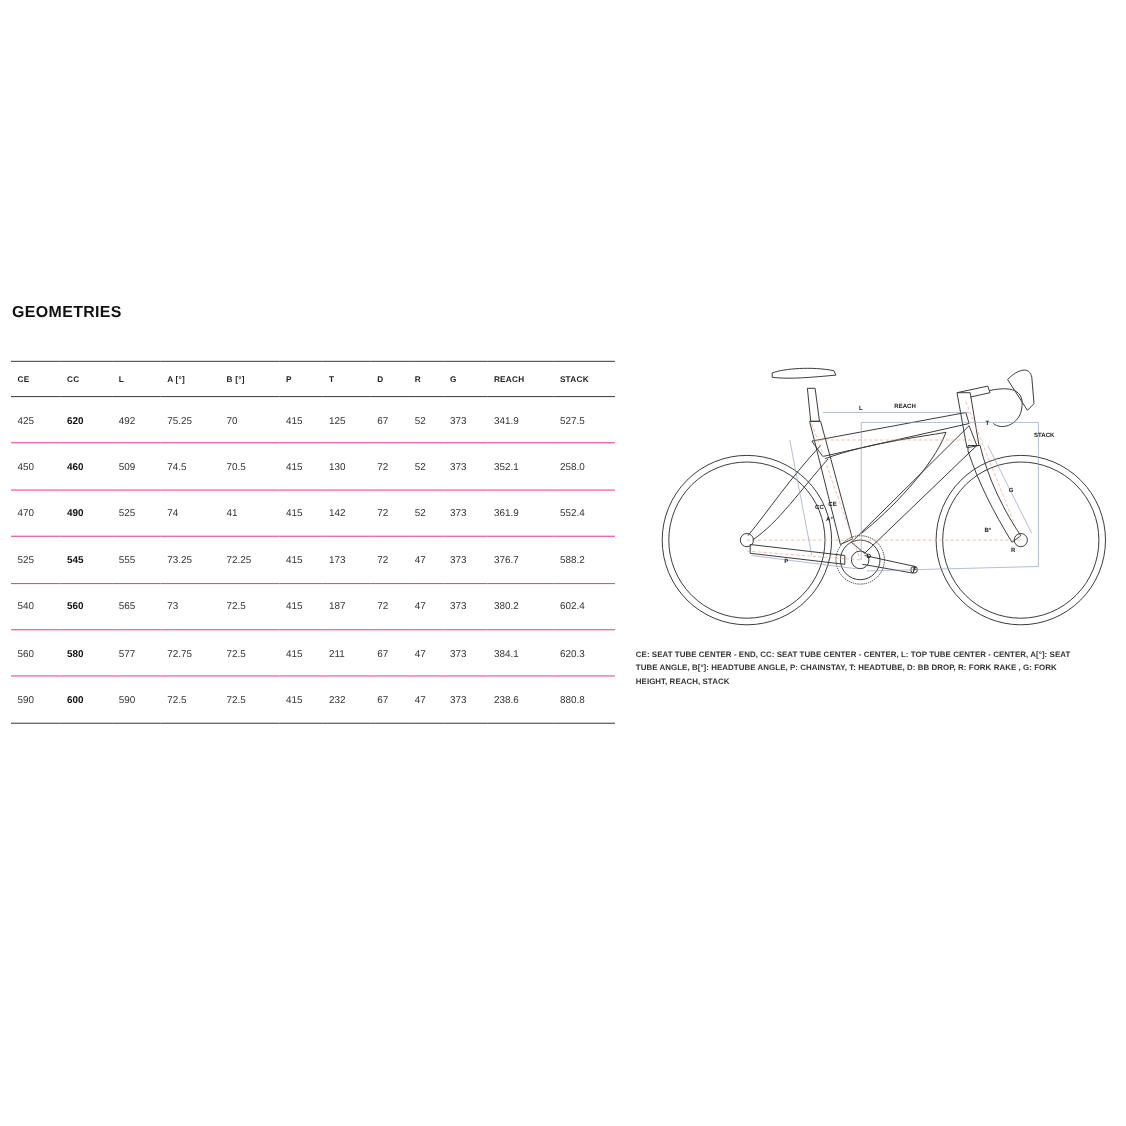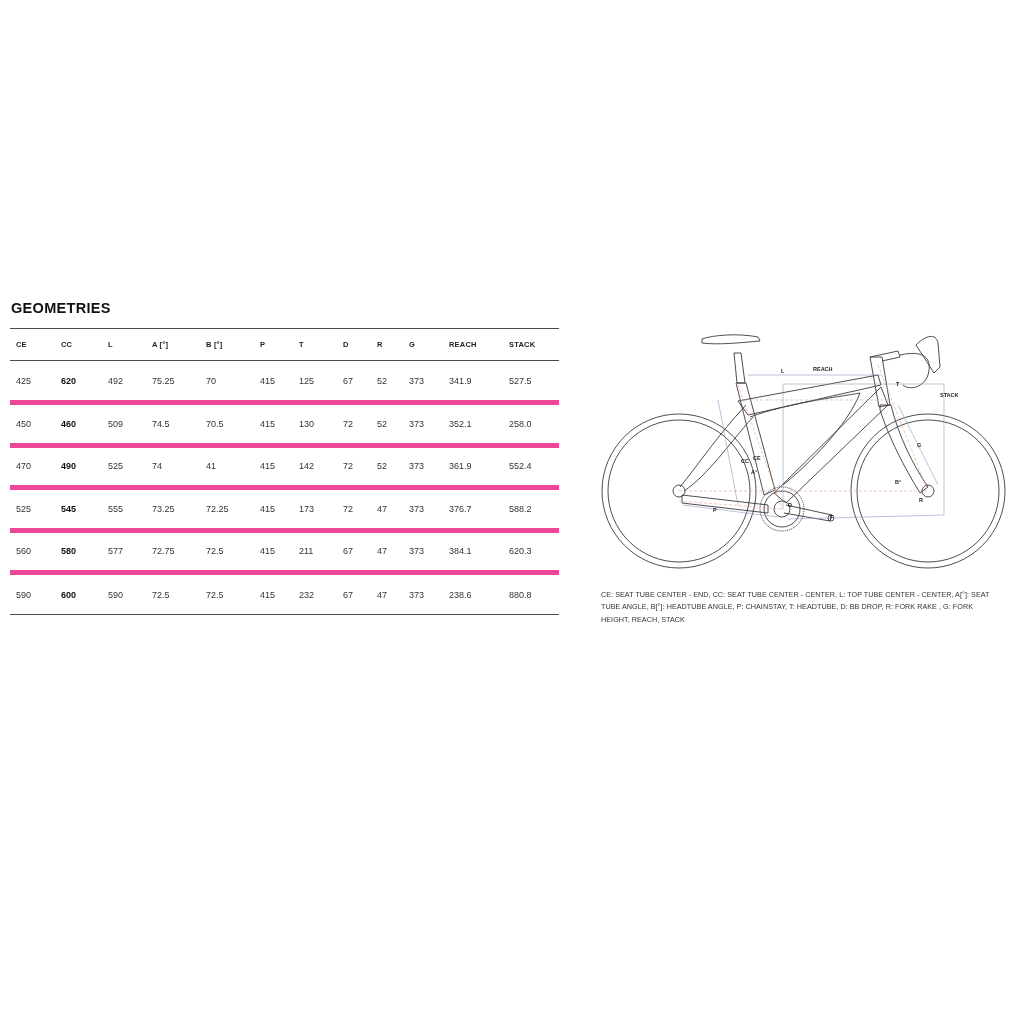--- a/index.html
+++ b/index.html
@@ -1,51 +1,51 @@
 <!DOCTYPE html>
 <html><head>
   <meta charset="utf-8">
   <style>
     * { box-sizing: border-box; margin: 0; padding: 0; }
     html, body { width: 1024px; height: 1024px; background: #ffffff; overflow: hidden; }
     body { position: relative; font-family: "Liberation Sans", "DejaVu Sans", sans-serif; color: #1a1a1a; }
 
     .page-title {
       position: absolute; left: 11px; top: 276px;
-      font-size: 14.5px; font-weight: bold; letter-spacing: 0.3px; color: #111; margin-top: 24px;
+      font-size: 14.5px; font-weight: bold; letter-spacing: 0.3px; color: #111;
     }
 
     .geo-table {
       position: absolute; left: 10px; top: 328px; width: 549px;
       border-collapse: collapse; table-layout: fixed;
     }
     .geo-table thead tr { height: 32px; }
     .geo-table thead { border-top: 1.5px solid #4a4a4a; border-bottom: 1.5px solid #4a4a4a; }
     .geo-table th {
       text-align: left; font-size: 7.5px; font-weight: bold; color: #222;
       padding-left: 6px; letter-spacing: 0.2px;
     }
-    .geo-table tbody tr { height: 42.4px; border-bottom: 5px solid #ec4899; }
+    .geo-table tbody tr { height: 42.4px; border-bottom: 1px solid #ec4899; }
     .geo-table tbody tr:last-child { border-bottom: 1.5px solid #4a4a4a; }
     .geo-table td {
       font-size: 9px; color: #333; padding-left: 6px; white-space: nowrap;
     }
     .geo-table td.bold { font-weight: bold; color: #111; }
 
     .col-ce { width: 45px; } .col-cc { width: 47px; } .col-l { width: 44px; }
     .col-a { width: 54px; } .col-b { width: 54px; } .col-p { width: 39px; }
     .col-t { width: 44px; } .col-d { width: 34px; } .col-r { width: 32px; }
     .col-g { width: 40px; } .col-reach { width: 60px; } .col-stack { width: 56px; }
 
     .diagram {
       position: absolute; left: 598px; top: 325px; width: 415px; height: 245px;
     }
     .caption {
-      position: absolute; left: 601px; top: 589px; width: 400px;
-      font-size: 7.2px; line-height: 12.3px; color: #333; letter-spacing: 0.05px;
+      position: absolute; left: 578px; top: 589px; width: 400px;
+      font-size: 7.2px; line-height: 12.3px; color: #333; letter-spacing: 0.05px; font-weight: bold;
     }
     .lbl { font-family: "Liberation Sans", sans-serif; font-size: 5.5px; font-weight: bold; fill: #222; }
   </style>
 </head>
 <body>
 
 <div class="page-title">GEOMETRIES</div>
 
 <table class="geo-table">
   <colgroup>
@@ -129,20 +129,34 @@
         <td>72.25</td>
         <td>415</td>
         <td>173</td>
         <td>72</td>
         <td>47</td>
         <td>373</td>
         <td>376.7</td>
         <td>588.2</td>
       </tr>
       <tr>
+        <td>540</td>
+        <td class="bold">560</td>
+        <td>565</td>
+        <td>73</td>
+        <td>72.5</td>
+        <td>415</td>
+        <td>187</td>
+        <td>72</td>
+        <td>47</td>
+        <td>373</td>
+        <td>380.2</td>
+        <td>602.4</td>
+      </tr>
+      <tr>
         <td>560</td>
         <td class="bold">580</td>
         <td>577</td>
         <td>72.75</td>
         <td>72.5</td>
         <td>415</td>
         <td>211</td>
         <td>67</td>
         <td>47</td>
         <td>373</td>

